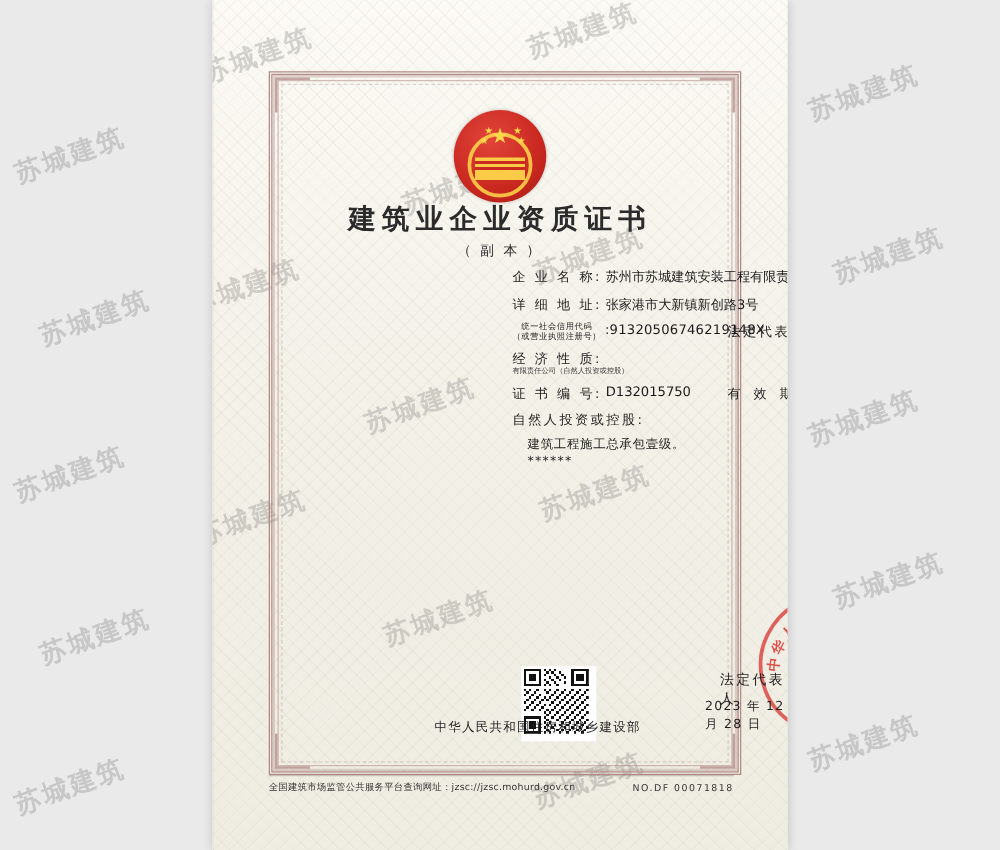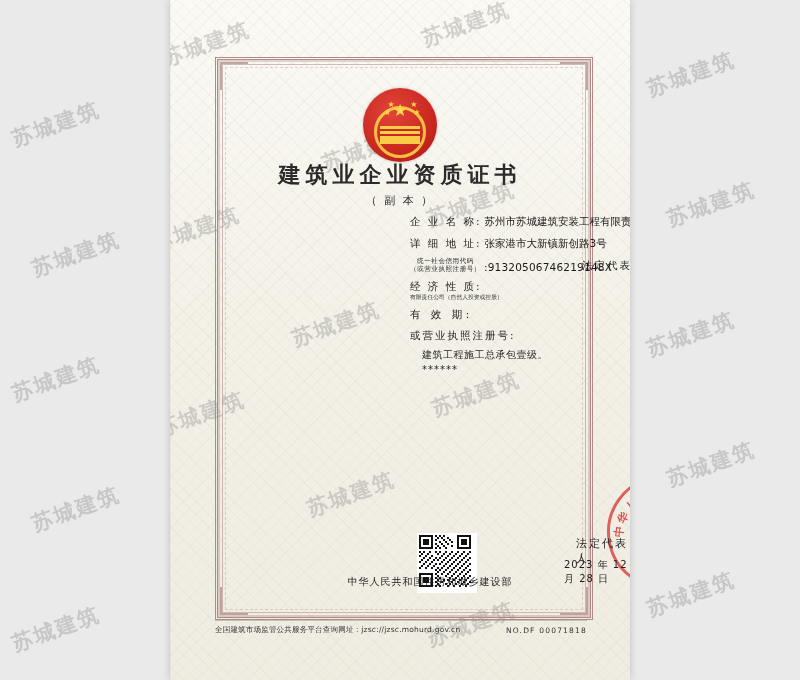--- a/index.html
+++ b/index.html
@@ -175,21 +175,20 @@
     color: #1a1a1a;
     margin-left: 3px;
     white-space: nowrap;
   }
   .fvalue.code {
     letter-spacing: 0.2px;
   }
   .half-left {
     width: 172px;
     display: flex;
-    align-items: flex-end;
   }
   .half-right {
     display: flex;
     align-items: flex-end;
   }
   .stacked-label {
     display: inline-block;
     line-height: 1.05;
     font-size: 6.6px;
     letter-spacing: 0.5px;
@@ -399,27 +398,31 @@
       <div class="frow">
         <div class="half-right" style="flex-direction:column; align-items:flex-start;">
           <div style="display:flex; align-items:flex-end;">
             <span class="flabel">经 济 性 质:</span>
           </div>
           <span class="mini-note" style="margin-left:0;">有限责任公司（自然人投资或控股）</span>
         </div>
       </div>
 
       <div class="frow">
+        <div class="half-left">
+          <span class="flabel">证 书 编 号:</span>
+          <span class="fvalue">D132015750</span>
+        </div>
         <div class="half-right">
           <span class="flabel sp">有 效 期:</span>
 
         </div>
       </div>
 
-      <div id="scope-label">或营业执照注册号:</div>
+      <div id="scope-label">自然人投资或控股:</div>
       <div id="scope-value">建筑工程施工总承包壹级。</div>
       <div id="scope-stars">******</div>
     </div>
 
     <div id="qr">
       <svg width="52" height="52" viewBox="0 0 26 26" shape-rendering="crispEdges">
         <rect width="26" height="26" fill="#ffffff"></rect>
         <g fill="#111111">
           <rect x="0" y="0" width="7" height="1"></rect>
             <rect x="0" y="6" width="7" height="1"></rect>

